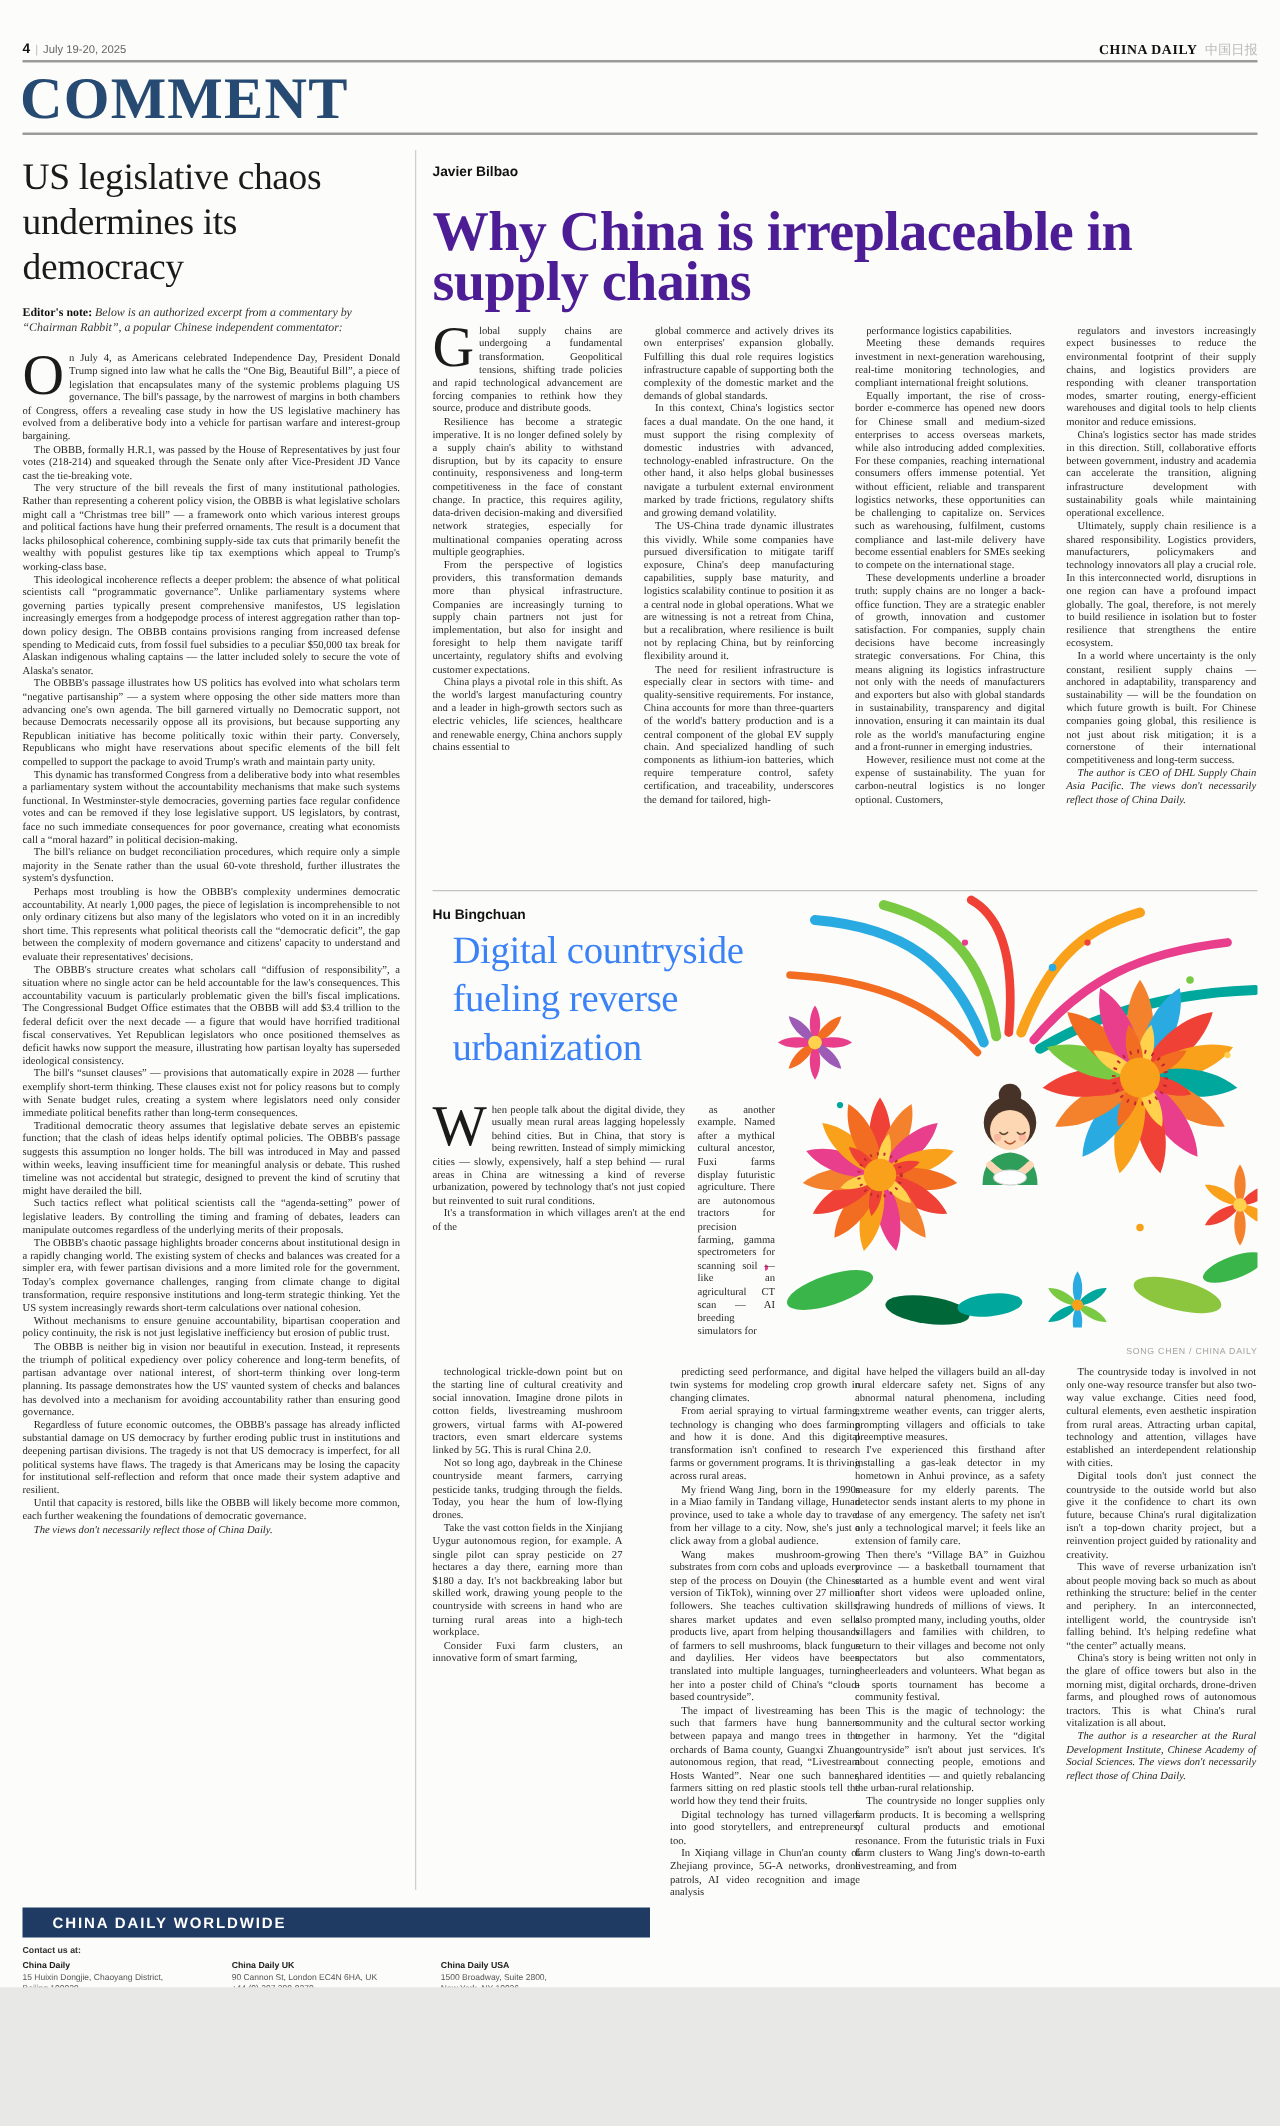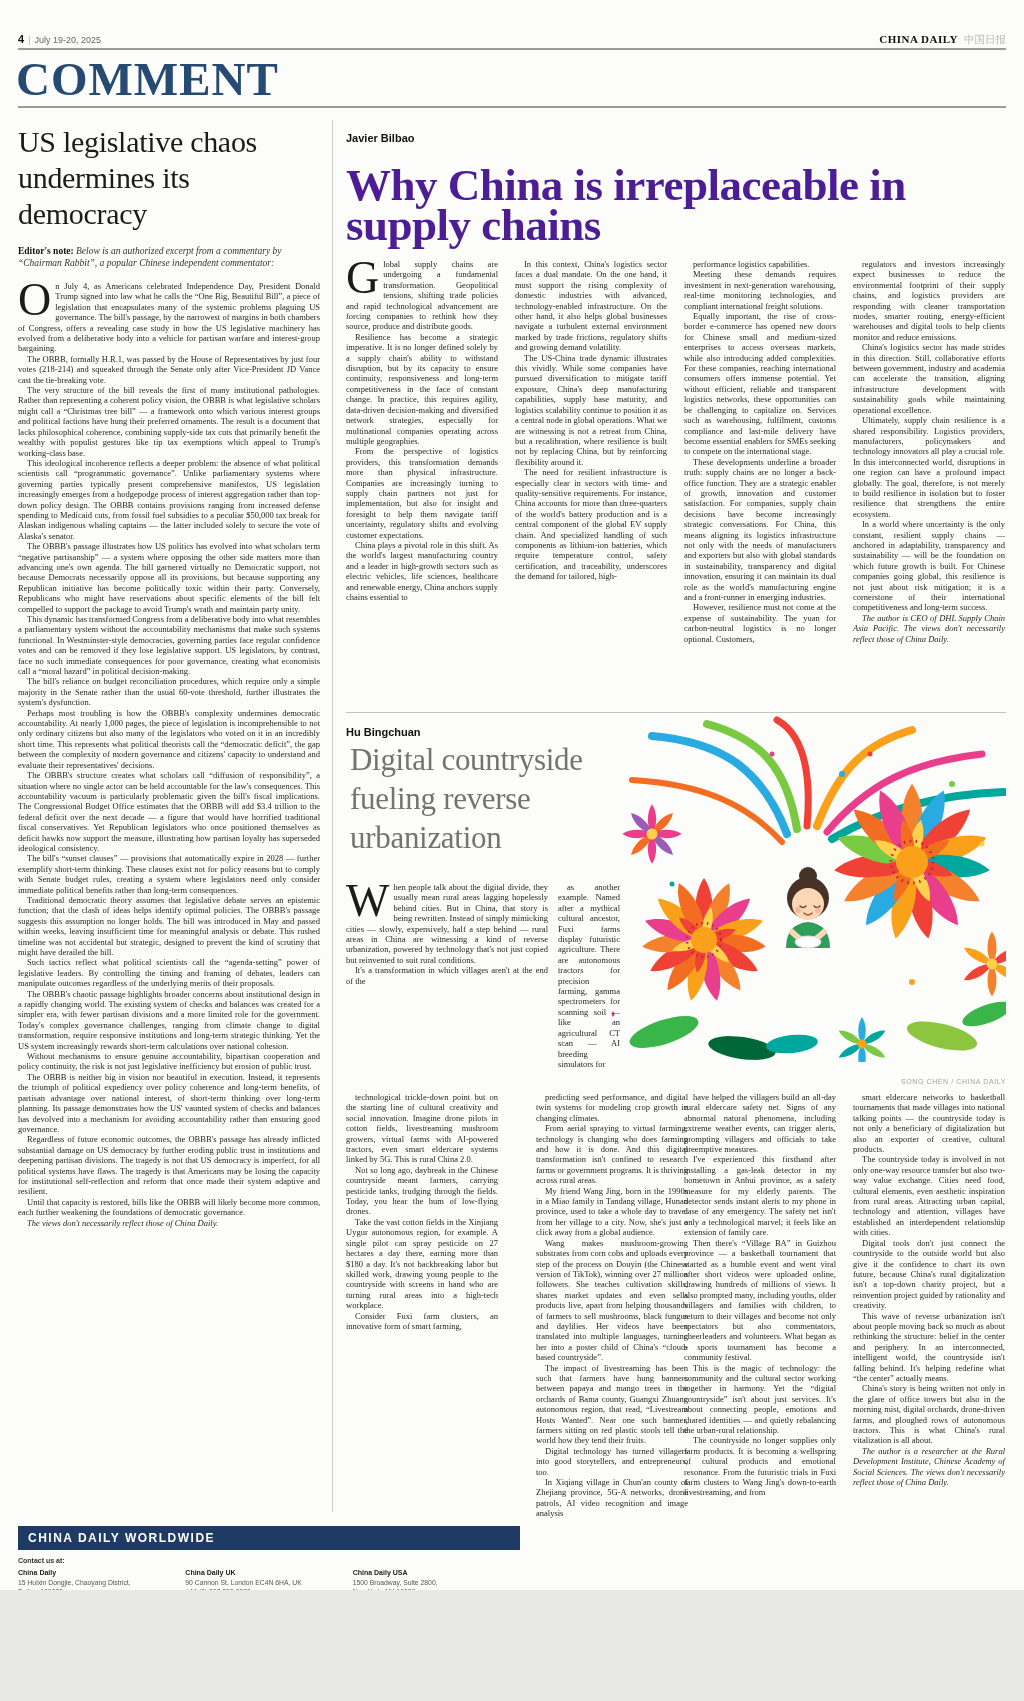--- a/index.html
+++ b/index.html
@@ -36,37 +36,37 @@
   .mid-rule{left:346px;top:712px;width:660px;height:1px;background:#c2c2be;}
 
   
   .supply{left:346px;top:132px;width:660px;}
   .supply-headline{margin-top:21px;font-size:45px;line-height:40px;font-weight:bold;color:#4c1d95;letter-spacing:-.5px;}
   .supply-cols{display:flex;gap:17px;margin-top:14px;}
   .supply-cols .col{width:152px;}
 
   
   .digital{left:346px;top:726px;width:660px;}
-  .digital-headline{position:absolute;left:4px;top:14px;width:300px;font-size:31px;line-height:39px;color:#737373;letter-spacing:-.3px;}
+  .digital-headline{position:absolute;left:16px;top:14px;width:300px;font-size:31px;line-height:39px;color:#3b82f6;letter-spacing:-.3px;}
   .illo{position:absolute;right:0;top:-12px;width:394px;height:348px;}
   .illo-caption{position:absolute;right:0;top:352px;font-family:"Liberation Sans",sans-serif;
                 font-size:7px;color:#a2a2a0;letter-spacing:.6px;}
   .d-top-col1{position:absolute;left:0;top:156px;width:202px;}
   .d-top-col2{position:absolute;left:212px;top:156px;width:62px;}
   .d-bottom{position:absolute;left:0;top:366px;width:660px;}
   .d-bottom .col{position:absolute;width:152px;}
   .d-col1{left:0;}
   .d-col2{left:169px;margin-left:21px;}
   .d-col3{left:338px;}
   .d-col4{left:507px;}
 
   
   .footer{left:18px;top:1526px;width:502px;font-family:"Liberation Sans",sans-serif;}
   .footer-banner{height:24px;background:#1f3a63;color:#fff;font-weight:bold;font-size:12px;
-                 letter-spacing:1.5px;line-height:24px;padding-left:10px;}
+                 letter-spacing:1.5px;line-height:24px;padding-left:24px;}
   .footer-contact{margin-top:7px;font-size:7px;font-weight:bold;color:#333;}
   .footer-cols{display:flex;margin-top:4px;}
   .footer-col{width:172px;padding-right:10px;}
   .fblock{margin-bottom:8px;}
   .ftitle{font-size:7px;font-weight:bold;color:#222;line-height:9.5px;}
   .fline{font-size:6.8px;color:#555;line-height:9.5px;}
 </style>
 </head>
 <body>
 
@@ -120,20 +120,21 @@
       <div class="col">
         <p class="lead"><span class="dropcap">G</span><span>lobal supply chains are undergoing a fundamental transformation. Geopolitical tensions, shifting trade policies and rapid technological advancement are forcing companies to rethink how they source, produce and distribute goods.</span></p>
         <div>
             <p>Resilience has become a strategic imperative. It is no longer defined solely by a supply chain's ability to withstand disruption, but by its capacity to ensure continuity, responsiveness and long-term competitiveness in the face of constant change. In practice, this requires agility, data-driven decision-making and diversified network strategies, especially for multinational companies operating across multiple geographies.</p>
             <p>From the perspective of logistics providers, this transformation demands more than physical infrastructure. Companies are increasingly turning to supply chain partners not just for implementation, but also for insight and foresight to help them navigate tariff uncertainty, regulatory shifts and evolving customer expectations.</p>
             <p>China plays a pivotal role in this shift. As the world's largest manufacturing country and a leader in high-growth sectors such as electric vehicles, life sciences, healthcare and renewable energy, China anchors supply chains essential to</p>
           </div>
       </div>
       <div class="col">
         <div>
+            <p>global commerce and actively drives its own enterprises' expansion globally. Fulfilling this dual role requires logistics infrastructure capable of supporting both the complexity of the domestic market and the demands of global standards.</p>
             <p>In this context, China's logistics sector faces a dual mandate. On the one hand, it must support the rising complexity of domestic industries with advanced, technology-enabled infrastructure. On the other hand, it also helps global businesses navigate a turbulent external environment marked by trade frictions, regulatory shifts and growing demand volatility.</p>
             <p>The US-China trade dynamic illustrates this vividly. While some companies have pursued diversification to mitigate tariff exposure, China's deep manufacturing capabilities, supply base maturity, and logistics scalability continue to position it as a central node in global operations. What we are witnessing is not a retreat from China, but a recalibration, where resilience is built not by replacing China, but by reinforcing flexibility around it.</p>
             <p>The need for resilient infrastructure is especially clear in sectors with time- and quality-sensitive requirements. For instance, China accounts for more than three-quarters of the world's battery production and is a central component of the global EV supply chain. And specialized handling of such components as lithium-ion batteries, which require temperature control, safety certification, and traceability, underscores the demand for tailored, high-</p>
           </div>
       </div>
       <div class="col">
         <div>
             <p>performance logistics capabilities.</p>
             <p>Meeting these demands requires investment in next-generation warehousing, real-time monitoring technologies, and compliant international freight solutions.</p>
             <p>Equally important, the rise of cross-border e-commerce has opened new doors for Chinese small and medium-sized enterprises to access overseas markets, while also introducing added complexities. For these companies, reaching international consumers offers immense potential. Yet without efficient, reliable and transparent logistics networks, these opportunities can be challenging to capitalize on. Services such as warehousing, fulfilment, customs compliance and last-mile delivery have become essential enablers for SMEs seeking to compete on the international stage.</p>
@@ -338,21 +339,20 @@
         <div>
             <p>have helped the villagers build an all-day rural eldercare safety net. Signs of any abnormal natural phenomena, including extreme weather events, can trigger alerts, prompting villagers and officials to take preemptive measures.</p>
             <p>I've experienced this firsthand after installing a gas-leak detector in my hometown in Anhui province, as a safety measure for my elderly parents. The detector sends instant alerts to my phone in case of any emergency. The safety net isn't only a technological marvel; it feels like an extension of family care.</p>
             <p>Then there's “Village BA” in Guizhou province — a basketball tournament that started as a humble event and went viral after short videos were uploaded online, drawing hundreds of millions of views. It also prompted many, including youths, older villagers and families with children, to return to their villages and become not only spectators but also commentators, cheerleaders and volunteers. What began as a sports tournament has become a community festival.</p>
             <p>This is the magic of technology: the community and the cultural sector working together in harmony. Yet the “digital countryside” isn't about just services. It's about connecting people, emotions and shared identities — and quietly rebalancing the urban-rural relationship.</p>
             <p>The countryside no longer supplies only farm products. It is becoming a wellspring of cultural products and emotional resonance. From the futuristic trials in Fuxi farm clusters to Wang Jing's down-to-earth livestreaming, and from</p>
           </div>
       </div>
       <div class="col d-col4">
         <div>
-            <p>smart eldercare networks to basketball tournaments that made villages into national talking points — the countryside today is not only a beneficiary of digitalization but also an exporter of creative, cultural products.</p>
             <p>The countryside today is involved in not only one-way resource transfer but also two-way value exchange. Cities need food, cultural elements, even aesthetic inspiration from rural areas. Attracting urban capital, technology and attention, villages have established an interdependent relationship with cities.</p>
             <p>Digital tools don't just connect the countryside to the outside world but also give it the confidence to chart its own future, because China's rural digitalization isn't a top-down charity project, but a reinvention project guided by rationality and creativity.</p>
             <p>This wave of reverse urbanization isn't about people moving back so much as about rethinking the structure: belief in the center and periphery. In an interconnected, intelligent world, the countryside isn't falling behind. It's helping redefine what “the center” actually means.</p>
             <p>China's story is being written not only in the glare of office towers but also in the morning mist, digital orchards, drone-driven farms, and ploughed rows of autonomous tractors. This is what China's rural vitalization is all about.</p>
           </div>
         <p class="author-note">The author is a researcher at the Rural Development Institute, Chinese Academy of Social Sciences. The views don't necessarily reflect those of China Daily.</p>
       </div>
     </div>
   </div>
 

